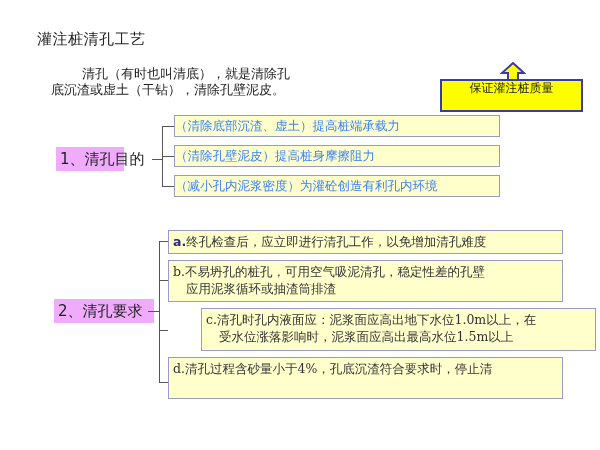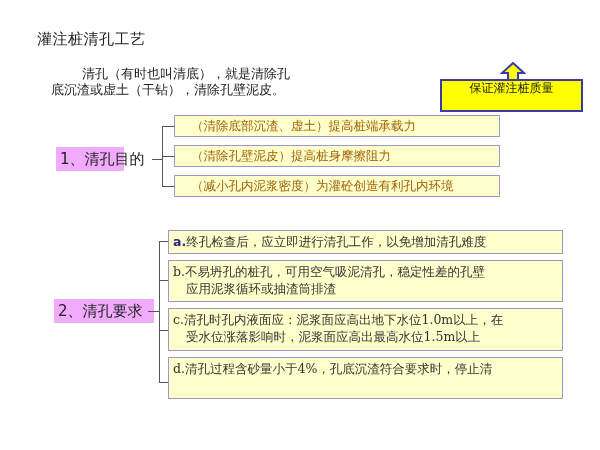--- a/index.html
+++ b/index.html
@@ -22,21 +22,21 @@
 
   .label {
     background:#f0abfc; font-size:15px; color:#222; padding:0 4px; line-height:24px; height:24px;
     white-space:nowrap;
   }
   .label1 { left:56px; top:147px; width:60px; }
   .label2 { left:54px; top:299px; width:92px; }
 
   .box {
     background:#ffffcc; border:1px solid #9a9ac8; box-sizing:border-box;
-    font-size:12.5px; color:#a16207; white-space:nowrap; padding-left:16px;
+    font-size:12.5px; color:#3b82f6; white-space:nowrap; padding-left:0;
   }
   .s1 { left:174px; width:326px; height:22px; line-height:20px; }
   .s2 {
     left:168px; width:395px; color:#333;
     font-family: "DejaVu Serif", "Liberation Serif", serif; font-size:12.5px; line-height:17px;
     padding-left:4px; padding-top:2px;
   }
   .s2 .first { color:#2a2a8a; font-weight:bold; font-family:"DejaVu Sans","Liberation Sans",sans-serif; }
   .indent { padding-left:13px; display:block; }
 
@@ -80,20 +80,20 @@
 
 <div class="abs box s2" style="top:230px;height:24px;">
   <span class="first">a.</span><span style="font-family:'DejaVu Sans','Liberation Sans',sans-serif;">终孔检查后，应立即进行清孔工作，以免增加清孔难度</span>
 </div>
 
 <div class="abs box s2" style="top:260px;height:42px;">
   <span>b.</span><span>不易坍孔的桩孔，可用空气吸泥清孔，稳定性差的孔壁</span>
   <span class="indent">应用泥浆循环或抽渣筒排渣</span>
 </div>
 
-<div class="abs box s2" style="top:308px;height:43px;">
+<div class="abs box s2" style="top:308px;height:43px;margin-left:33px;">
   <span>c.</span><span>清孔时孔内液面应：泥浆面应高出地下水位1.0m以上，在</span>
   <span class="indent">受水位涨落影响时，泥浆面应高出最高水位1.5m以上</span>
 </div>
 
 <div class="abs box s2" style="top:357px;height:42px;">
   <span>d.</span><span>清孔过程含砂量小于4%，孔底沉渣符合要求时，停止清</span>
 </div>
 
 </body></html>

